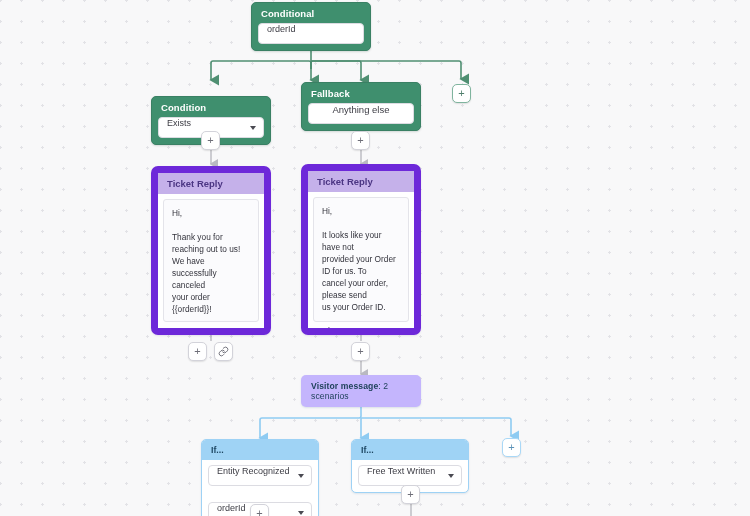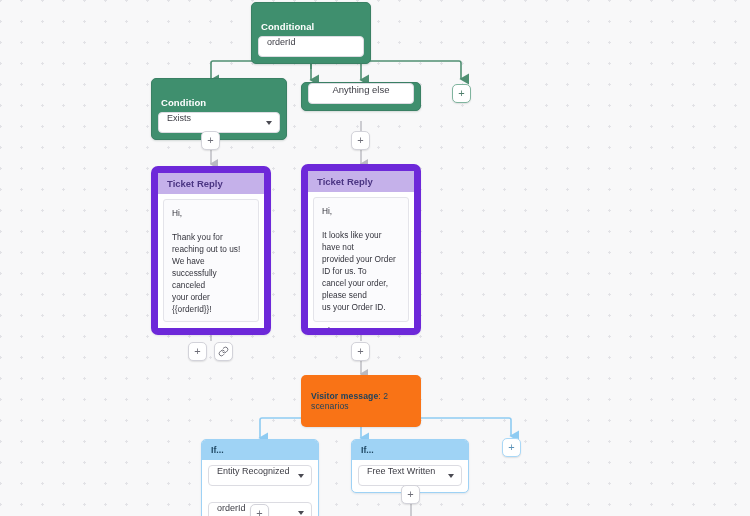--- a/index.html
+++ b/index.html
@@ -26,21 +26,21 @@
   
   .grn {
     background:#3f8f6e;
     border-radius:5px;
     border:1px solid #3a8064;
     box-shadow:0 1px 2px rgba(40,70,60,.18);
     overflow:hidden;
   }
   .grn .hdr {
     color:#ffffff; font-size:9.5px; font-weight:bold;
-    padding:18px 9px 4px 9px; letter-spacing:.1px;
+    padding:5px 9px 4px 9px; letter-spacing:.1px;
   }
   .grn .body { padding:0 6px 6px 6px; }
   .field {
     background:#ffffff; border:1px solid #dcdce2; border-radius:4px;
     height:21px; display:flex; align-items:flex-start;
     padding:0 8px; font-size:9px; color:#3c3c44;
     position:relative;
   }
   .field.center { justify-content:center; font-size:9.5px; }
   .caret {
@@ -63,22 +63,22 @@
   }
   .pur .body { padding:5px; }
   .msg {
     background:#fbfbfd; border:1px solid #e4e4ea; border-radius:3px;
     padding:7px 8px; font-size:8.3px; line-height:1.45; color:#33333c;
     white-space:pre-wrap; height:calc(100% - 0px);
   }
 
   
   .blu-pill {
-    background:#f97316; border-radius:5px; color:#21435c;
-    font-size:8.6px; padding:16px 10px; letter-spacing:.1px;
+    background:#c4b5fd; border-radius:5px; color:#21435c;
+    font-size:8.6px; padding:6px 10px; letter-spacing:.1px;
     box-shadow:0 1px 2px rgba(40,90,130,.14);
   }
   .blu-pill b { font-weight:bold; }
   .blu {
     background:#ffffff; border:1px solid #9ed2f5; border-radius:5px;
     overflow:hidden; box-shadow:0 1px 2px rgba(40,90,130,.12);
   }
   .blu .hdr {
     background:#9fd3f5; color:#1e4763; font-size:8.8px; font-weight:bold;
     padding:5px 9px 5px 9px;
@@ -152,31 +152,32 @@
 
 <div class="node grn" style="left:251px; top:2px; width:120px;">
   <div class="hdr">Conditional</div>
   <div class="body">
     <div class="field">
       <span>orderId</span>
     </div>
   </div>
 </div>
 
-<div class="node grn" style="left:151px; top:78px; width:136px;">
+<div class="node grn" style="left:151px; top:96px; width:120px;">
   <div class="hdr">Condition</div>
   <div class="body">
     <div class="field">
       <span>Exists</span>
       <i class="caret"></i>
     </div>
   </div>
 </div>
 
 <div class="node grn" style="left:301px; top:82px; width:120px;">
+  <div class="hdr">Fallback</div>
   <div class="body">
     <div class="field center">
       <span>Anything else</span>
     </div>
   </div>
 </div>
 
 <div class="node pur" style="left:151px; top:166px; width:120px; height:169px;">
   <div class="hdr">Ticket Reply</div>
   <div class="body" style="height:calc(100% - 22px);">

